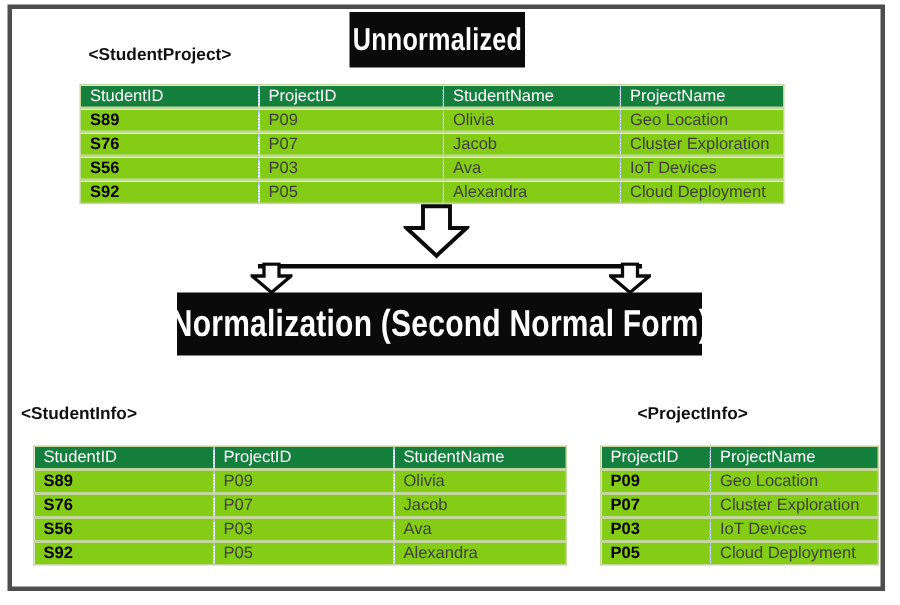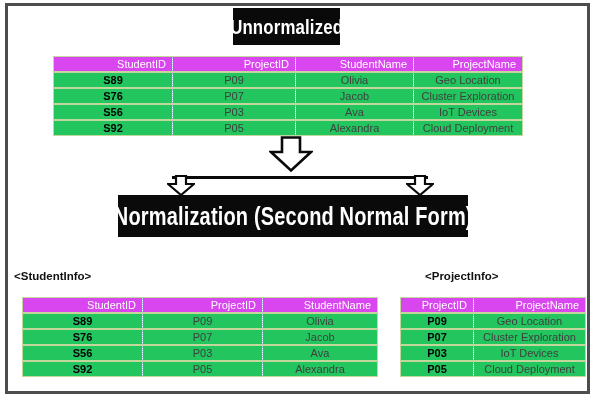--- a/index.html
+++ b/index.html
@@ -3,36 +3,36 @@
 <meta charset="utf-8">
 <style>
   html,body{margin:0;padding:0;width:600px;height:403px;overflow:hidden;background:#fff;
     font-family:"Liberation Sans",sans-serif;}
   *{box-sizing:border-box;}
   .stage{position:relative;width:600px;height:403px;background:#fff;}
   .frame{position:absolute;left:5px;top:3px;width:585px;height:391px;border:3px solid #4d4d4d;background:#fff;}
 
   .black-box{position:absolute;background:#0a0a0a;color:#fff;display:flex;align-items:center;justify-content:center;overflow:hidden;}
   .black-box span{font-weight:bold;white-space:nowrap;transform:scaleX(0.8);letter-spacing:0.2px;}
-  .title-box{left:233px;top:8px;width:107px;height:37px;}
+  .title-box{left:233px;top:8px;width:117px;height:37px;}
   .title-box span{font-size:21px;}
   .banner-box{left:118px;top:195px;width:350px;height:42px;}
   .banner-box span{font-size:25px;}
 
   .tbl-label{position:absolute;font-weight:bold;font-size:11.5px;color:#111;white-space:nowrap;}
   .lbl-sp{left:59px;top:31px;}
   .lbl-si{left:14px;top:270px;}
   .lbl-pi{left:425px;top:270px;}
 
   table.data-table{position:absolute;border-collapse:collapse;table-layout:fixed;
     font-size:11px;color:#3f3f3f;border:1px solid #c3d69b;background:#fff;}
-  table.data-table th{background:#d946ef;color:#fff;font-weight:normal;text-align:right;
+  table.data-table th{background:#15803d;color:#fff;font-weight:normal;text-align:left;
     padding:1px 6px;height:14px;font-size:11px;overflow:hidden;white-space:nowrap;}
   table.data-table td{padding:1px 6px;height:15px;border-top:2px solid #c3d69b;
-    overflow:hidden;white-space:nowrap;background:#22c55e;text-align:center;}
+    overflow:hidden;white-space:nowrap;background:#84cc16;}
   table.data-table td:first-child{font-weight:bold;color:#000;}
   table.data-table th:not(:first-child),table.data-table td:not(:first-child){border-left:1px dotted #9dc3e6;}
 
   .tbl-sp{left:53px;top:56px;width:469px;}
   .tbl-sp th:nth-child(1){width:119px}.tbl-sp th:nth-child(2){width:123px}
   .tbl-sp th:nth-child(3){width:118px}.tbl-sp th:nth-child(4){width:109px}
   .tbl-si{left:22px;top:297px;width:355px;}
   .tbl-si th:nth-child(1){width:120px}.tbl-si th:nth-child(2){width:120px}.tbl-si th:nth-child(3){width:115px}
   .tbl-pi{left:400px;top:297px;width:185px;}
   .tbl-pi th:nth-child(1){width:73px}.tbl-pi th:nth-child(2){width:112px}
@@ -46,20 +46,21 @@
 </head>
 <body>
 
 <div class="stage">
   <div class="frame"></div>
 
   <div class="black-box title-box">
     <span>Unnormalized</span>
   </div>
 
+  <div class="tbl-label lbl-sp">&lt;StudentProject&gt;</div>
   <table class="data-table tbl-sp" data-table="tables.student_project">
       <thead>
         <tr>
           <th>StudentID</th>
           <th>ProjectID</th>
           <th>StudentName</th>
           <th>ProjectName</th>
         </tr>
       </thead>
       <tbody>

